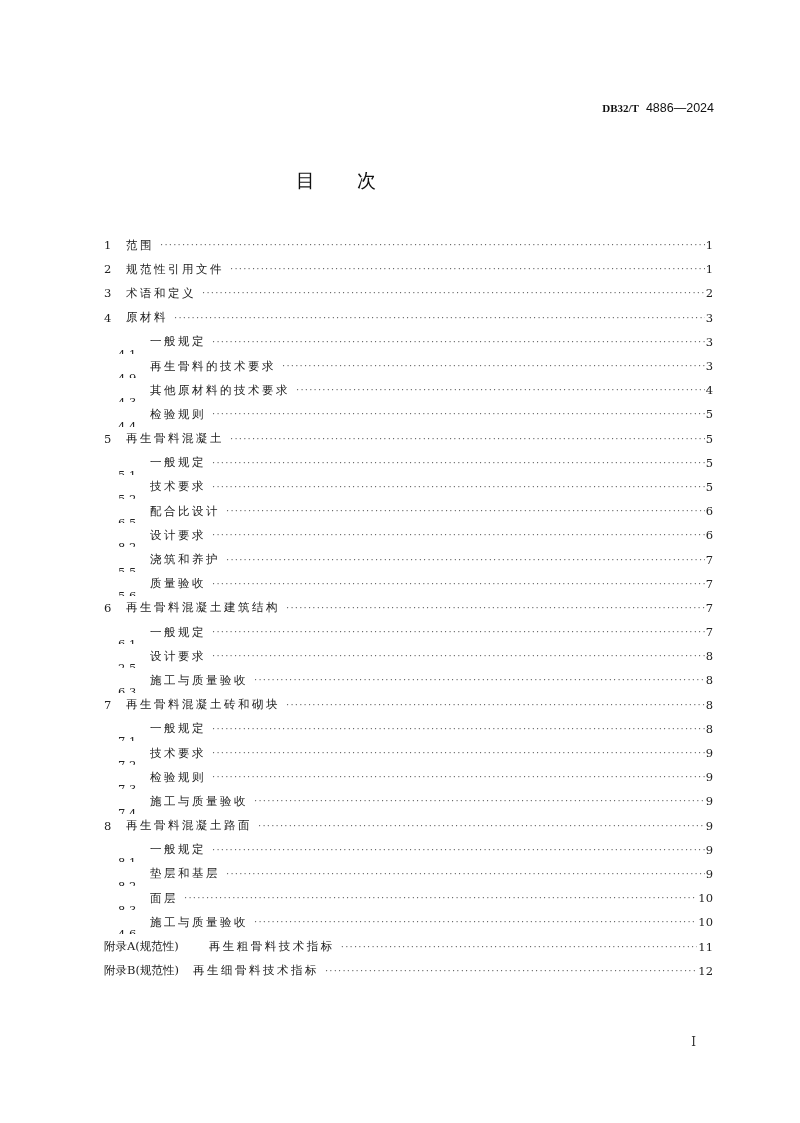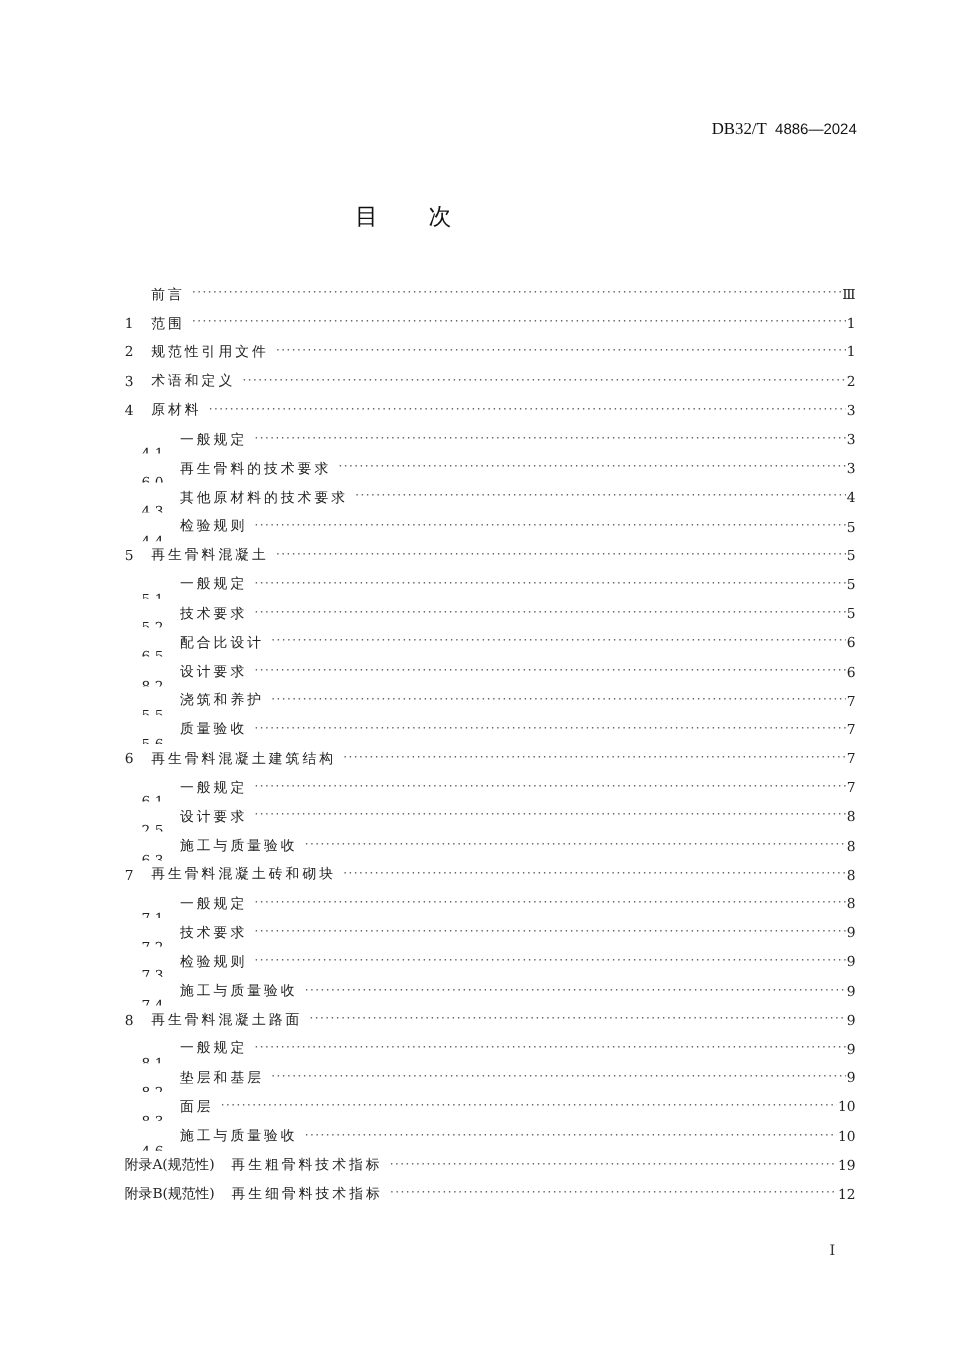--- a/index.html
+++ b/index.html
@@ -6,21 +6,21 @@
   body {
     width: 800px; height: 1123px; position: relative; overflow: hidden;
     font-family: "DejaVu Serif", "Liberation Serif", serif;
     color: #222222;
   }
   .doc-code {
     position: absolute; top: 101px; right: 86px;
     font-size: 12.5px; font-family: "Liberation Sans", "DejaVu Sans", sans-serif;
     color: #111;
   }
-  .doc-code .bold { font-family: "Liberation Serif", serif; font-weight: normal; font-size: 14px; }
+  .doc-code .bold { font-family: "Liberation Serif", serif; font-weight: bold; font-size: 11px; }
   .title {
     position: absolute; top: 168px; left: 0; width: 672px; text-align: center;
     font-family: "DejaVu Sans", sans-serif; font-size: 19px; letter-spacing: 42px;
     padding-left: 42px; box-sizing: border-box; color: #111;
   }
   .toc {
     position: absolute; top: 233px; left: 104px; width: 609px;
   }
   .toc-row {
     height: 24.2px; display: flex; align-items: center; font-size: 11.5px;
@@ -48,26 +48,20 @@
 
 <div class="doc-code">
   <span class="bold">DB32/T</span>&nbsp;
   <span>4886—2024</span>
 </div>
 
 <div class="title">目次</div>
 
 <div class="toc" id="toc">
     <div class="toc-row">
-      <span class="num"></span>
-      <span class="lbl">前言</span>
-      <span class="leader"></span>
-      <span class="pg">Ⅲ</span>
-    </div>
-    <div class="toc-row">
       <span class="num">1</span>
       <span class="lbl">范围</span>
       <span class="leader"></span>
       <span class="pg">1</span>
     </div>
     <div class="toc-row">
       <span class="num">2</span>
       <span class="lbl">规范性引用文件</span>
       <span class="leader"></span>
       <span class="pg">1</span>
@@ -84,21 +78,21 @@
       <span class="leader"></span>
       <span class="pg">3</span>
     </div>
     <div class="toc-row sub">
       <span class="num">4.1</span>
       <span class="lbl">一般规定</span>
       <span class="leader"></span>
       <span class="pg">3</span>
     </div>
     <div class="toc-row sub">
-      <span class="num">6.0</span>
+      <span class="num">4.9</span>
       <span class="lbl">再生骨料的技术要求</span>
       <span class="leader"></span>
       <span class="pg">3</span>
     </div>
     <div class="toc-row sub">
       <span class="num">4.3</span>
       <span class="lbl">其他原材料的技术要求</span>
       <span class="leader"></span>
       <span class="pg">4</span>
     </div>
@@ -228,24 +222,24 @@
       <span class="leader"></span>
       <span class="pg">10</span>
     </div>
     <div class="toc-row sub">
       <span class="num">4.6</span>
       <span class="lbl">施工与质量验收</span>
       <span class="leader"></span>
       <span class="pg">10</span>
     </div>
     <div class="toc-row appendix">
-      <span class="num" style="margin-right: 14px;">附录A(规范性)</span>
+      <span class="num" style="margin-right: 30px;">附录A(规范性)</span>
       <span class="lbl">再生粗骨料技术指标</span>
       <span class="leader"></span>
-      <span class="pg">19</span>
+      <span class="pg">11</span>
     </div>
     <div class="toc-row appendix">
       <span class="num" style="margin-right: 14px;">附录B(规范性)</span>
       <span class="lbl">再生细骨料技术指标</span>
       <span class="leader"></span>
       <span class="pg">12</span>
     </div>
   </div>
 
 <div class="footer-page">I</div>

